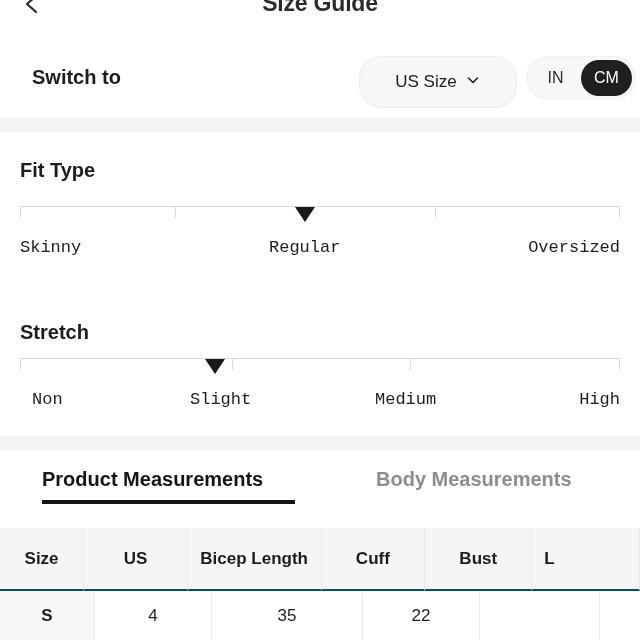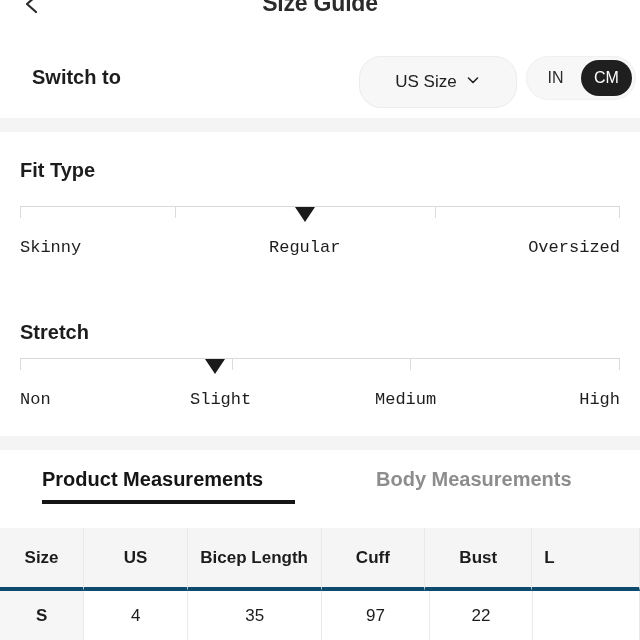--- a/index.html
+++ b/index.html
@@ -136,21 +136,21 @@
   .trow.body { top: 63px; height: 49px; }
   .cell {
     display: flex; align-items: center; justify-content: center;
     height: 100%;
     border-right: 1px solid #e9e9ea;
     font-size: 17px; color: #1c1c1c;
     white-space: nowrap; overflow: hidden;
   }
   .trow.head .cell {
     background: #f5f5f6; font-weight: bold;
-    border-bottom: 4px solid #0c4a6e;
+    border-bottom: 2px solid #0c4a6e;
   }
   .trow.body .cell { background: #ffffff; }
   .trow.body .cell.sticky { background: #f6f6f7; font-weight: bold; }
   .trow.head .cell.sticky { background: #f5f5f6; }
 
   .c0 { width: 95px; }
   .c1 { width: 117px; }
   .c2 { width: 151px; }
   .c3 { width: 121px; }
   .c4 { width: 117px; }
@@ -210,21 +210,21 @@
   <div class="sec-title stretch">Stretch</div>
   <div class="scale stretch">
     <div class="axis"></div>
     <div class="tick edge" style="left:0px;"></div>
     <div class="tick" style="left:212px;"></div>
     <div class="tick" style="left:390px;"></div>
     <div class="tick edge" style="left:599px;"></div>
     <div class="marker" style="left:195px;"></div>
   </div>
   <div class="scale-labels stretch">
-    <span class="lab" style="left:0px;">Non</span>
+    <span class="lab" style="left:12px;">Non</span>
     <span class="lab" style="left:170px;">Slight</span>
     <span class="lab" style="left:355px;">Medium</span>
     <span class="lab" style="right:0px;">High</span>
   </div>
 
   <div class="band b2"></div>
 
   <div class="tabs">
     <div class="tab t0">Product Measurements</div>
     <div class="tab-underline"></div>
@@ -237,19 +237,18 @@
       <div class="cell c1">US</div>
       <div class="cell c2">Bicep Length</div>
       <div class="cell c4">Cuff</div>
       <div class="cell c3">Bust</div>
       <div class="cell c5" style="justify-content:flex-start;padding-left:12px;">L</div>
     </div>
     <div class="trow body">
       <div class="cell sticky c0">S</div>
       <div class="cell c1">4</div>
       <div class="cell c2">35</div>
-      <div class="cell c3">97</div>
       <div class="cell c4">22</div>
       <div class="cell c5"></div>
     </div>
   </div>
 
 </div>
 
 </body></html>

